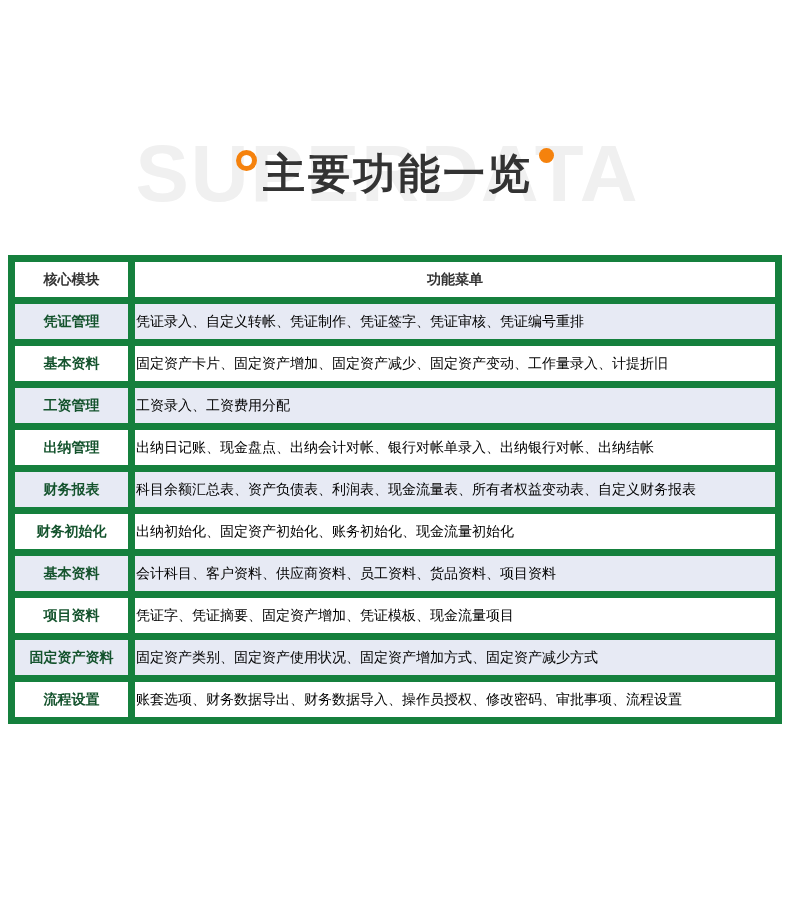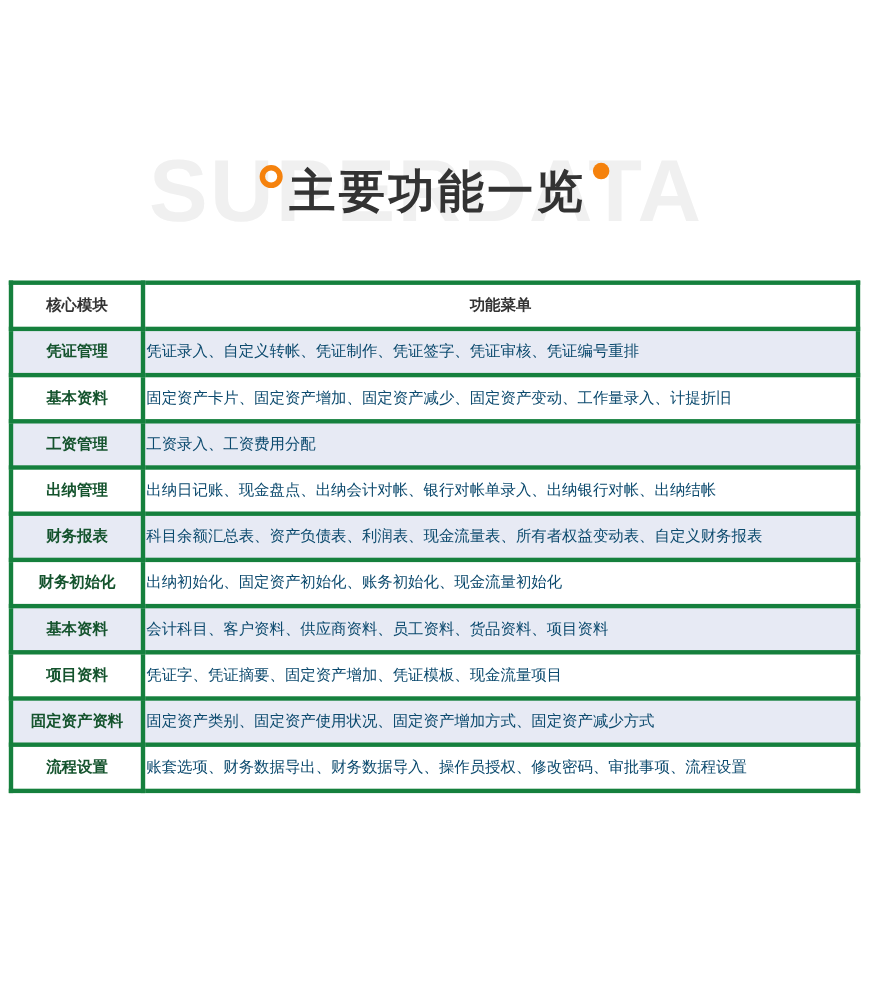--- a/index.html
+++ b/index.html
@@ -76,21 +76,21 @@
     margin: 0 auto;
   }
   table.features {
     width: 100%;
     border-collapse: collapse;
     table-layout: fixed;
   }
   table.features col.c-module { width: 120px; }
   table.features th,
   table.features td {
-    border: 4px solid #15803d;
+    border: 7px solid #15803d;
     height: 42px;
     font-size: 14px;
     box-sizing: border-box;
   }
   table.features thead th {
     background: #ffffff;
     color: #333333;
     font-weight: 700;
     text-align: center;
   }
@@ -100,21 +100,21 @@
   table.features tbody tr:nth-child(even) td {
     background: #ffffff;
   }
   td.module-cell {
     text-align: center;
     font-weight: 700;
     color: #14532d;
   }
   td.menu-cell {
     text-align: left;
-    color: #0c4a6e;
+    color: #000000;
   }
 </style>
 </head>
 <body>
 
 <div class="page">
 
   <div class="hero">
     <div class="watermark">SUPERDATA</div>
     <div class="title-row">

